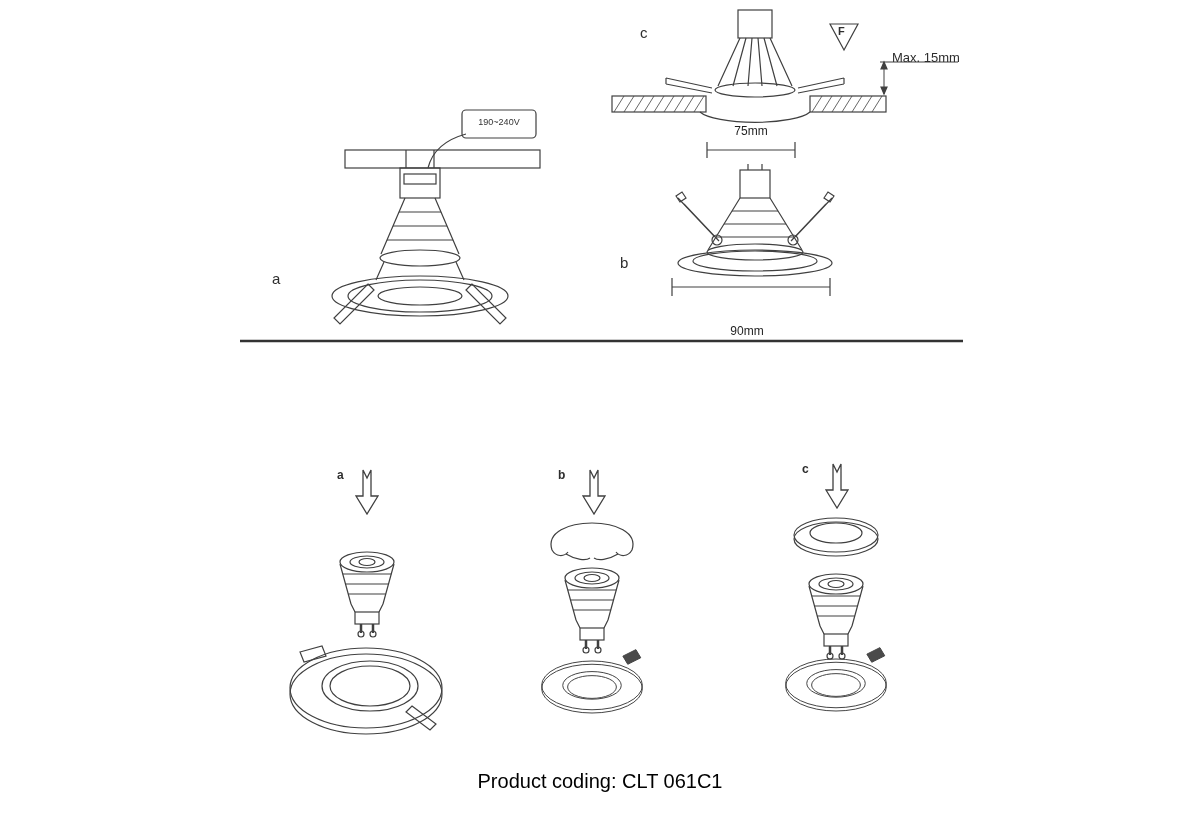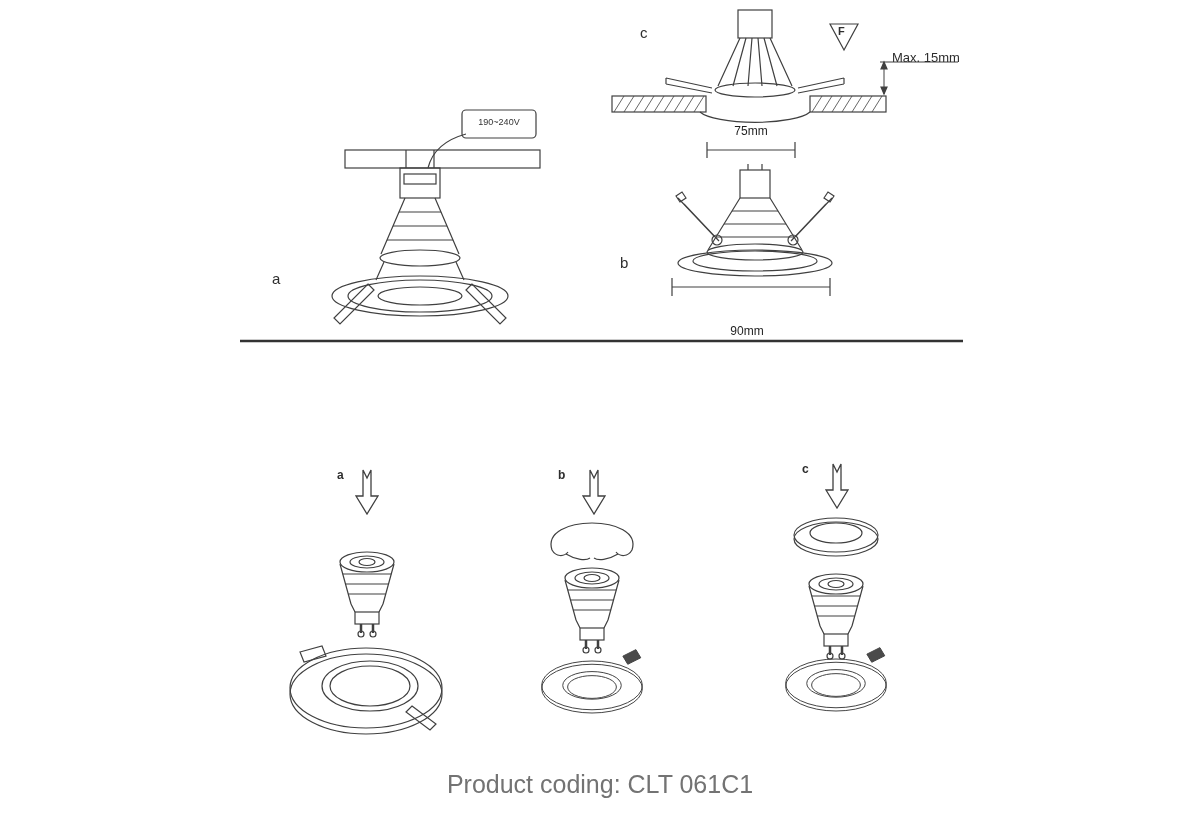--- a/index.html
+++ b/index.html
@@ -10,21 +10,21 @@
   .art{position:absolute;left:0;top:0;}
   .txt{position:absolute;white-space:nowrap;color:#2e2e2e;}
   .lbl-fig{font-size:15px;}
   .lbl-step{font-size:12px;font-weight:bold;}
   .dim{font-size:12px;color:#1f1f1f;text-align:center;}
   .small{font-size:13px;}
   .vbox{font-size:9px;text-align:center;color:#333;}
   .flbl{font-size:11px;font-weight:bold;}
   .coding{
     position:absolute;left:0;top:770px;width:100%;text-align:center;
-    font-size:25px;color:#737373;
+    font-size:20px;color:#000000;
   }
 </style>
 </head>
 <body>
 
 <div class="canvas">
 
   <svg class="art" width="1200" height="828" viewBox="0 0 1200 828" fill="none" stroke="#404040" stroke-width="1.2">
 
     <defs>

